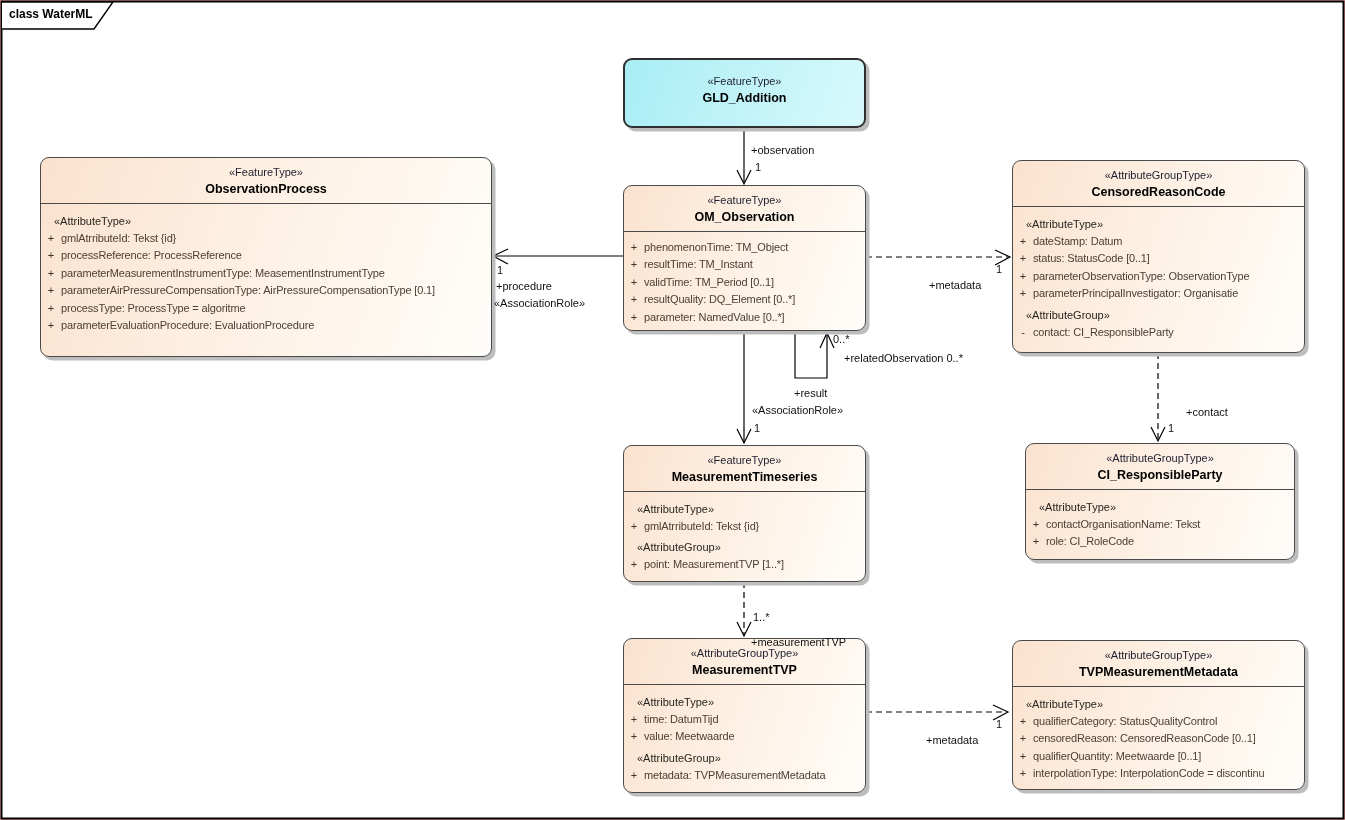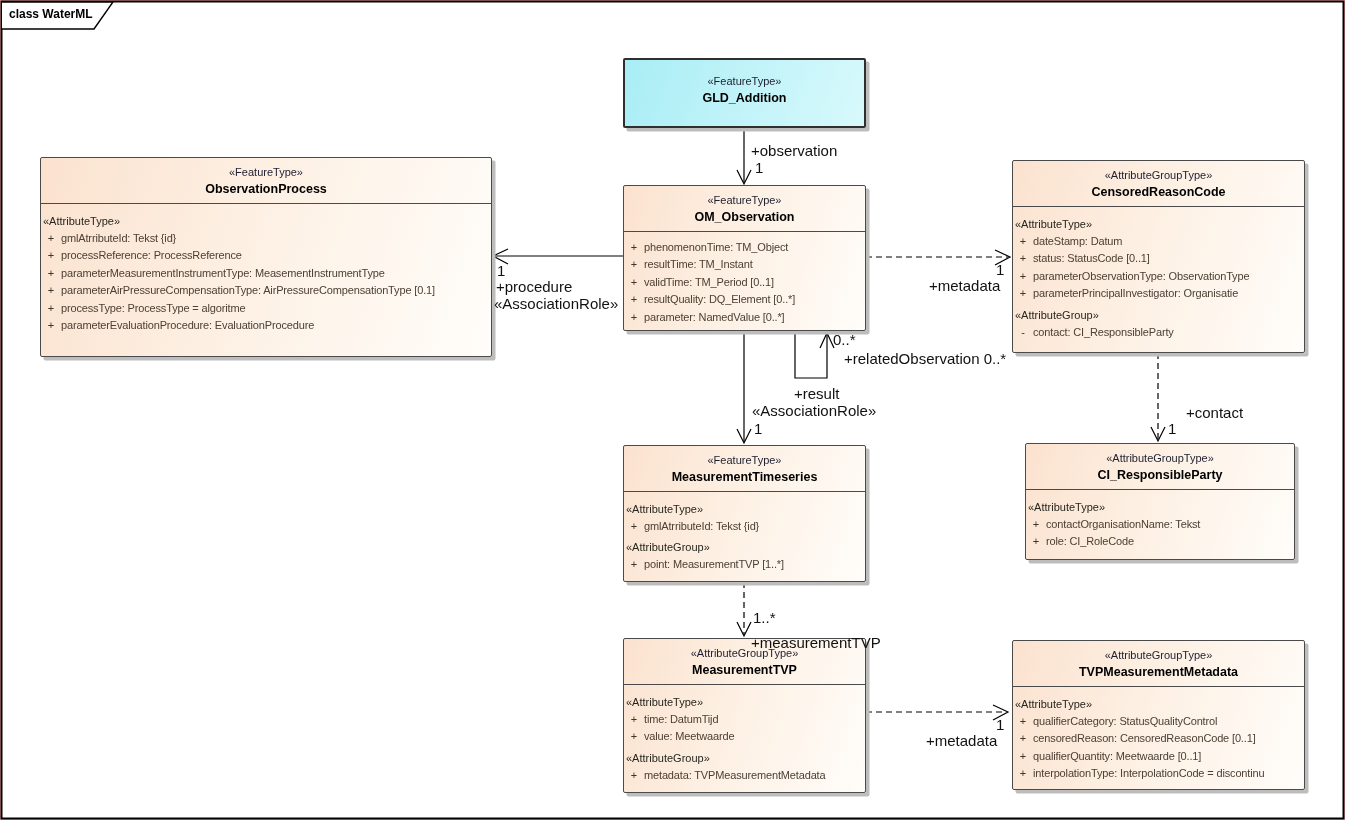--- a/index.html
+++ b/index.html
@@ -2,37 +2,37 @@
 <html><head>
 <meta charset="utf-8">
 <style>
   html,body{margin:0;padding:0;background:#e8e8e8;}
   #canvas{
     position:relative;width:1345px;height:820px;background:#fca5a5;
     font-family:"Liberation Sans","DejaVu Sans",sans-serif;overflow:hidden;
   }
   #connector-layer{position:absolute;left:0;top:0;width:1345px;height:820px;}
   .uml-box{
-    position:absolute;border:1.6px solid #4a4a4a;border-radius:2px;
+    position:absolute;border:1.6px solid #4a4a4a;border-radius:9px;
     background:linear-gradient(108deg,#fbe2cf 0%,#fdf0e3 45%,#fffdfa 100%);
     box-shadow:3.5px 3.5px 0 #bdbdbd;box-sizing:border-box;overflow:hidden;
   }
   .uml-box.cyan{
     background:linear-gradient(108deg,#a9edf5 0%,#c3f4f9 55%,#d8f9fc 100%);
     border-width:2px;border-color:#2f2f2f;
   }
   .box-header{ text-align:center;padding-top:6px;padding-bottom:5px;border-bottom:1.2px solid #4a4a4a;}
   .uml-box.no-body .box-header{border-bottom:none;padding-top:13px;}
   .stereo{font-size:11px;line-height:16px;color:#1e1e30;}
   .cname{font-size:12.5px;line-height:18px;font-weight:bold;color:#000;}
   .box-body{padding:5px 4px 0 0;}
-  .group-heading{font-size:11px;line-height:17px;color:#26261e;padding-left:2px;margin-top:4px;white-space:nowrap;}
+  .group-heading{font-size:11px;line-height:17px;color:#26261e;padding-left:13px;margin-top:4px;white-space:nowrap;}
   .attr-row{font-size:11px;line-height:17.4px;color:#4d4034;white-space:nowrap;letter-spacing:-0.15px;}
   .attr-row .vis{display:inline-block;width:20px;text-align:center;color:#3f342a;}
-  .conn-label{position:absolute;font-size:15px;line-height:15px;color:#111;white-space:nowrap;}
+  .conn-label{position:absolute;font-size:11px;line-height:15px;color:#111;white-space:nowrap;}
   .tab-label{position:absolute;left:9px;top:7px;font-size:12px;font-weight:bold;color:#000;}
 </style>
 </head>
 <body>
 
 <div id="canvas">
 
   <svg id="connector-layer" width="1345" height="820" viewBox="0 0 1345 820" fill="none" stroke="#000" stroke-width="1.2">
 
     <rect x="1.5" y="1.5" width="1342" height="817" stroke="#000" stroke-width="2" fill="#ffffff"></rect>

